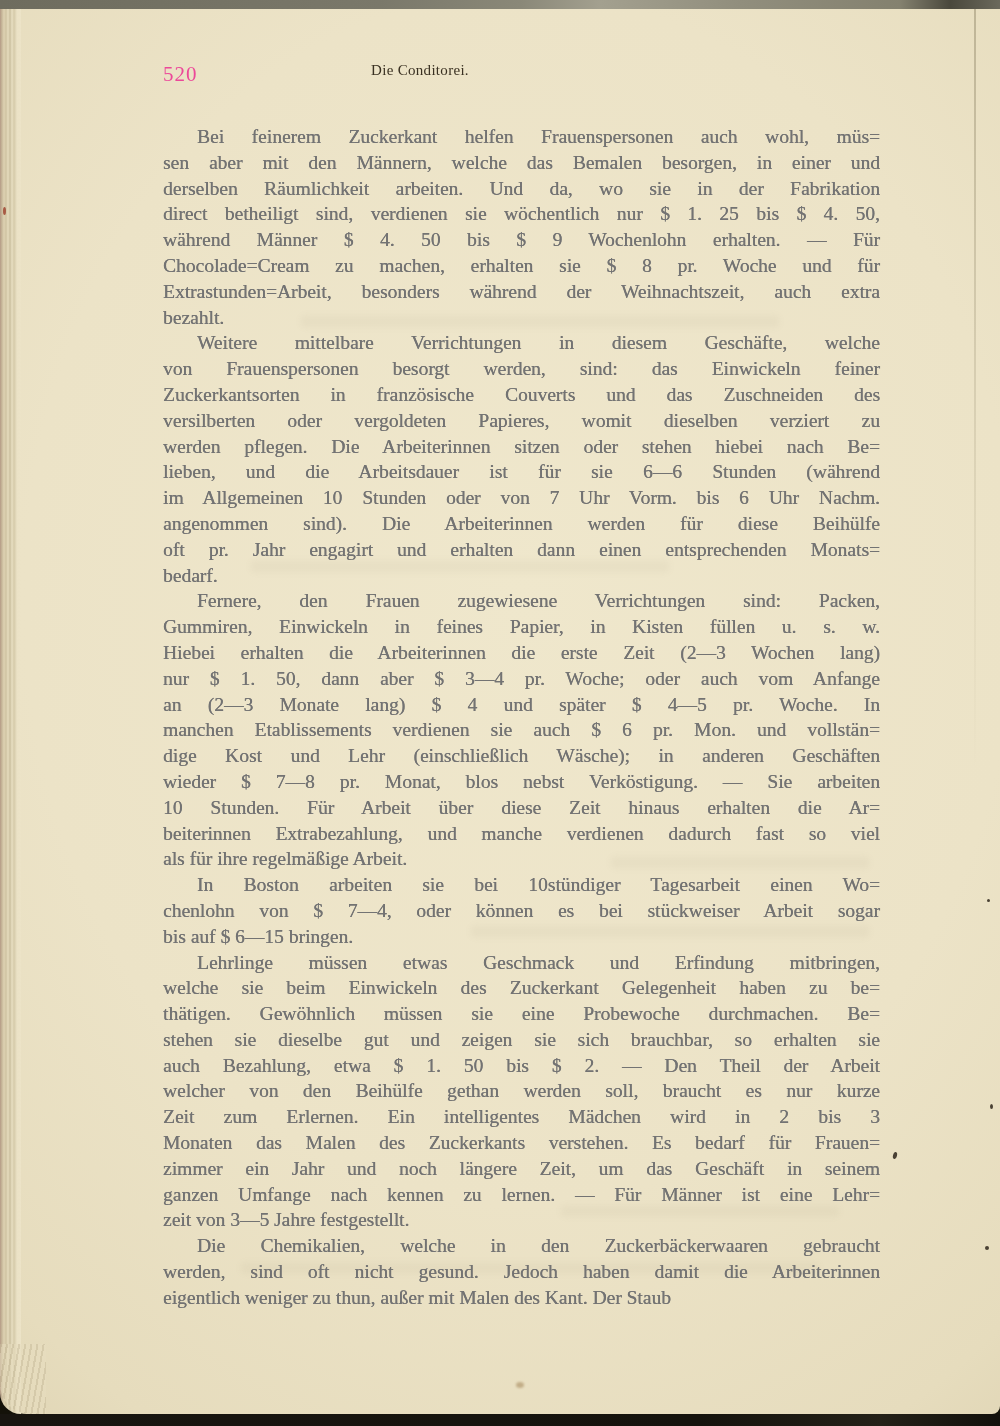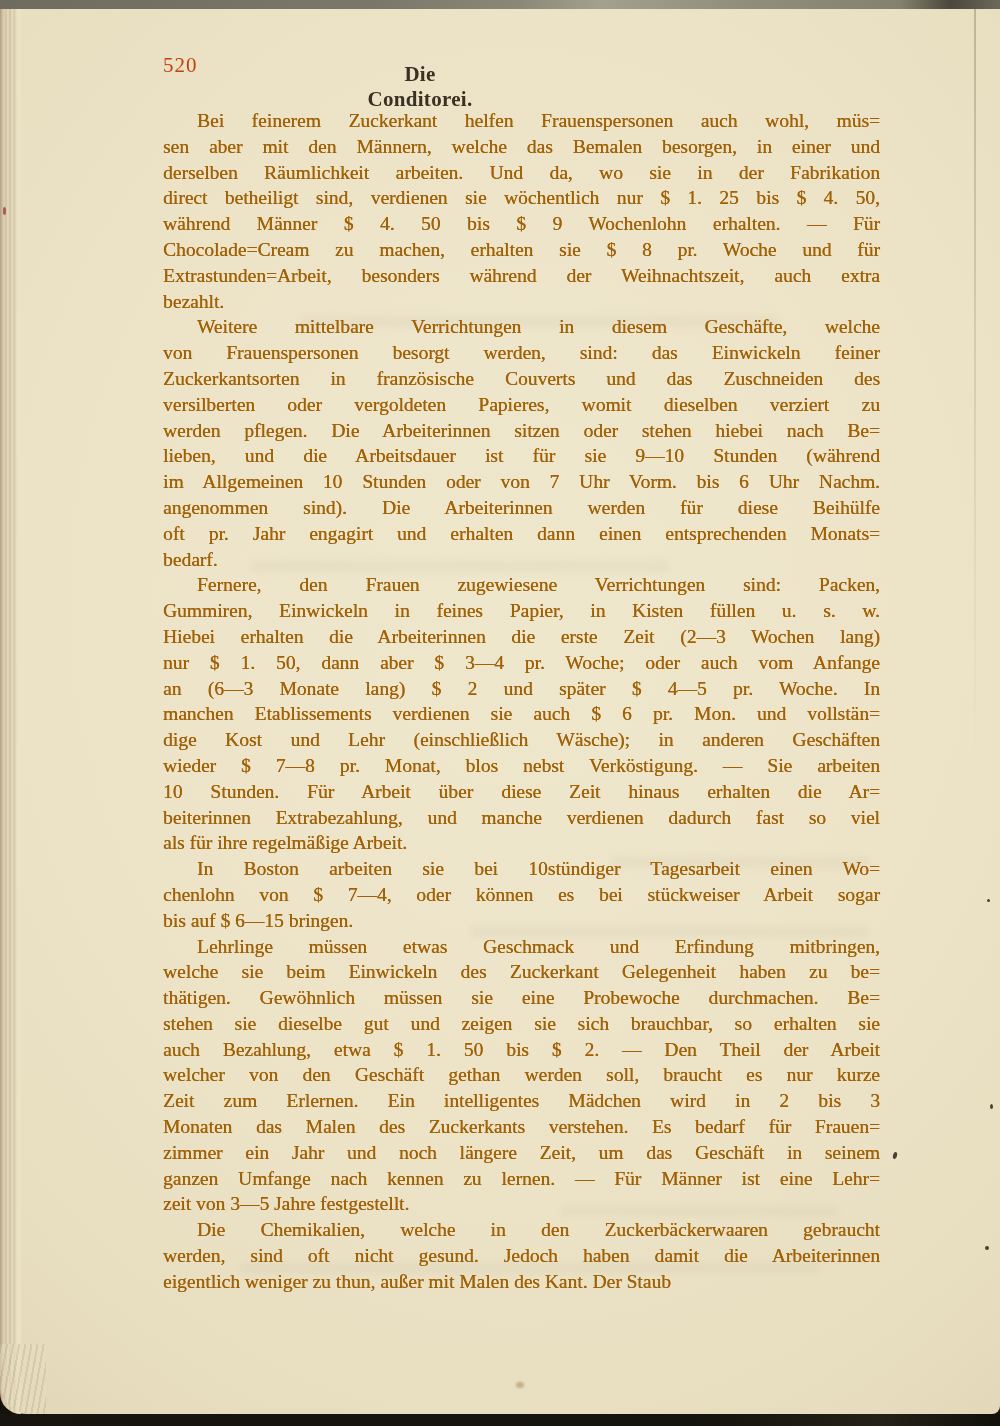--- a/index.html
+++ b/index.html
@@ -32,30 +32,30 @@
   .corner-stack{
     position:absolute;left:0;bottom:12px;width:46px;height:70px;
     background:repeating-linear-gradient(100deg,#c9bd9d 0 2px,#e7ddbf 2px 6px);
     border-bottom-left-radius:30px;opacity:.55;
   }
   .right-crease{
     position:absolute;left:974px;top:9px;width:2px;height:760px;
     background:linear-gradient(180deg,rgba(140,130,100,.45),rgba(140,130,100,.12) 70%,rgba(140,130,100,0));
   }
   .pagenum{
-    position:absolute;left:163px;top:53px;
-    font-size:21px;color:#c2410c;letter-spacing:1px;
+    position:absolute;left:163px;top:62px;
+    font-size:21px;color:#ec4899;letter-spacing:1px;
   }
   .runhead{
     position:absolute;left:353px;top:62px;width:134px;text-align:center;
-    font-size:21px;font-weight:bold;color:#3a3122;letter-spacing:.3px;
+    font-size:15px;font-weight:normal;color:#3a3122;letter-spacing:.3px;
   }
   .textblock{
-    position:absolute;left:163px;top:108px;width:717px;
-    color:#a16207;font-size:19.5px;
+    position:absolute;left:163px;top:124px;width:717px;
+    color:#737373;font-size:19.5px;
     text-shadow:.25px 0 0 currentColor;
   }
   .para{margin:0;}
   .line{line-height:25.8px;white-space:normal;}
   .line.just{text-align:justify;text-align-last:justify;}
   .line.first{text-indent:34px;}
   .ghost{position:absolute;background:#8a7f63;opacity:.06;filter:blur(3px);border-radius:6px;}
   .speck{position:absolute;background:#4a4134;border-radius:50%;}
   .speck.red{background:#a85a44;}
   .stain{position:absolute;background:#9c7d4e;opacity:.5;border-radius:50%;filter:blur(1px);}
@@ -99,51 +99,51 @@
         <div class="line just">Chocolade=Cream zu machen, erhalten sie $ 8 pr. Woche und für</div>
         <div class="line just">Extrastunden=Arbeit, besonders während der Weihnachtszeit, auch extra</div>
         <div class="line">bezahlt.</div>
       </div>
       <div class="para">
         <div class="line first just">Weitere mittelbare Verrichtungen in diesem Geschäfte, welche</div>
         <div class="line just">von Frauenspersonen besorgt werden, sind: das Einwickeln feiner</div>
         <div class="line just">Zuckerkantsorten in französische Couverts und das Zuschneiden des</div>
         <div class="line just">versilberten oder vergoldeten Papieres, womit dieselben verziert zu</div>
         <div class="line just">werden pflegen. Die Arbeiterinnen sitzen oder stehen hiebei nach Be=</div>
-        <div class="line just">lieben, und die Arbeitsdauer ist für sie 9—10 Stunden (während</div>
+        <div class="line just">lieben, und die Arbeitsdauer ist für sie 6—6 Stunden (während</div>
         <div class="line just">im Allgemeinen 10 Stunden oder von 7 Uhr Vorm. bis 6 Uhr Nachm.</div>
         <div class="line just">angenommen sind). Die Arbeiterinnen werden für diese Beihülfe</div>
         <div class="line just">oft pr. Jahr engagirt und erhalten dann einen entsprechenden Monats=</div>
         <div class="line">bedarf.</div>
       </div>
       <div class="para">
         <div class="line first just">Fernere, den Frauen zugewiesene Verrichtungen sind: Packen,</div>
         <div class="line just">Gummiren, Einwickeln in feines Papier, in Kisten füllen u. s. w.</div>
         <div class="line just">Hiebei erhalten die Arbeiterinnen die erste Zeit (2—3 Wochen lang)</div>
         <div class="line just">nur $ 1. 50, dann aber $ 3—4 pr. Woche; oder auch vom Anfange</div>
-        <div class="line just">an (6—3 Monate lang) $ 2 und später $ 4—5 pr. Woche. In</div>
+        <div class="line just">an (2—3 Monate lang) $ 4 und später $ 4—5 pr. Woche. In</div>
         <div class="line just">manchen Etablissements verdienen sie auch $ 6 pr. Mon. und vollstän=</div>
         <div class="line just">dige Kost und Lehr (einschließlich Wäsche); in anderen Geschäften</div>
         <div class="line just">wieder $ 7—8 pr. Monat, blos nebst Verköstigung. — Sie arbeiten</div>
         <div class="line just">10 Stunden. Für Arbeit über diese Zeit hinaus erhalten die Ar=</div>
         <div class="line just">beiterinnen Extrabezahlung, und manche verdienen dadurch fast so viel</div>
         <div class="line">als für ihre regelmäßige Arbeit.</div>
       </div>
       <div class="para">
         <div class="line first just">In Boston arbeiten sie bei 10stündiger Tagesarbeit einen Wo=</div>
         <div class="line just">chenlohn von $ 7—4, oder können es bei stückweiser Arbeit sogar</div>
         <div class="line">bis auf $ 6—15 bringen.</div>
       </div>
       <div class="para">
         <div class="line first just">Lehrlinge müssen etwas Geschmack und Erfindung mitbringen,</div>
         <div class="line just">welche sie beim Einwickeln des Zuckerkant Gelegenheit haben zu be=</div>
         <div class="line just">thätigen. Gewöhnlich müssen sie eine Probewoche durchmachen. Be=</div>
         <div class="line just">stehen sie dieselbe gut und zeigen sie sich brauchbar, so erhalten sie</div>
         <div class="line just">auch Bezahlung, etwa $ 1. 50 bis $ 2. — Den Theil der Arbeit</div>
-        <div class="line just">welcher von den Geschäft gethan werden soll, braucht es nur kurze</div>
+        <div class="line just">welcher von den Beihülfe gethan werden soll, braucht es nur kurze</div>
         <div class="line just">Zeit zum Erlernen. Ein intelligentes Mädchen wird in 2 bis 3</div>
         <div class="line just">Monaten das Malen des Zuckerkants verstehen. Es bedarf für Frauen=</div>
         <div class="line just">zimmer ein Jahr und noch längere Zeit, um das Geschäft in seinem</div>
         <div class="line just">ganzen Umfange nach kennen zu lernen. — Für Männer ist eine Lehr=</div>
         <div class="line">zeit von 3—5 Jahre festgestellt.</div>
       </div>
       <div class="para">
         <div class="line first just">Die Chemikalien, welche in den Zuckerbäckerwaaren gebraucht</div>
         <div class="line just">werden, sind oft nicht gesund. Jedoch haben damit die Arbeiterinnen</div>
         <div class="line">eigentlich weniger zu thun, außer mit Malen des Kant. Der Staub</div>

